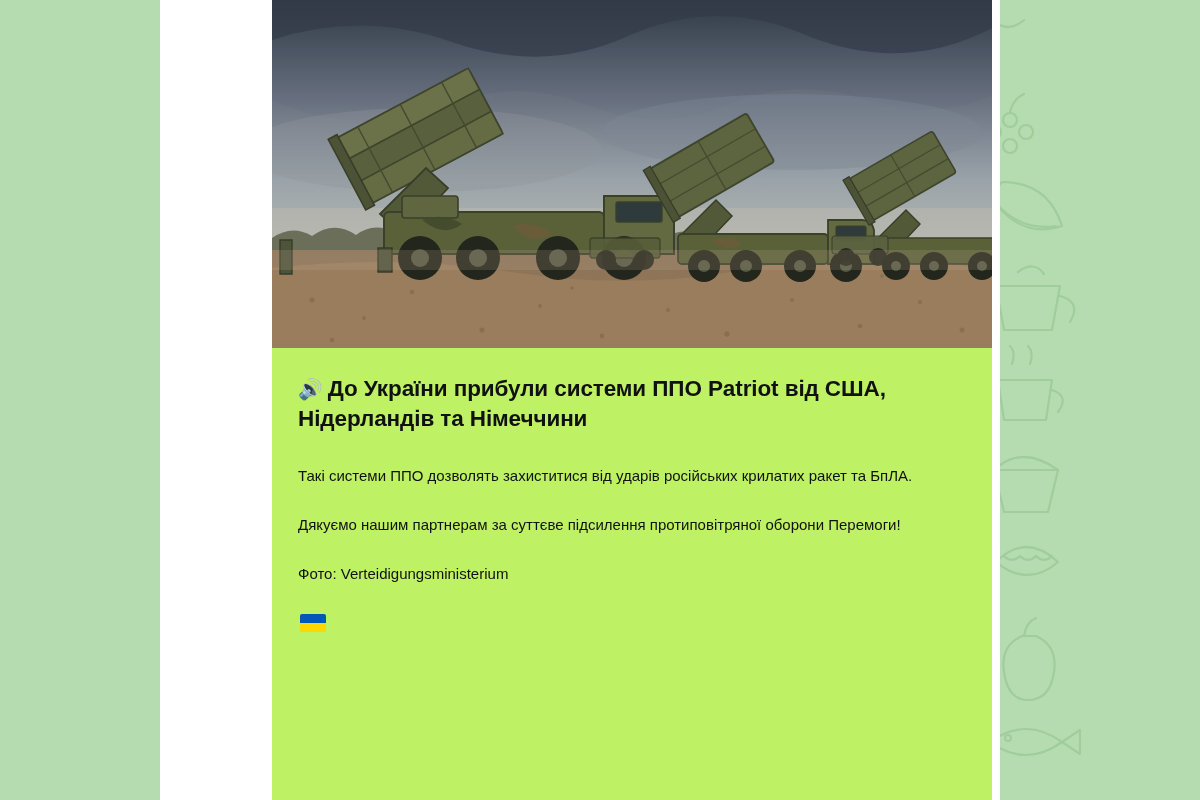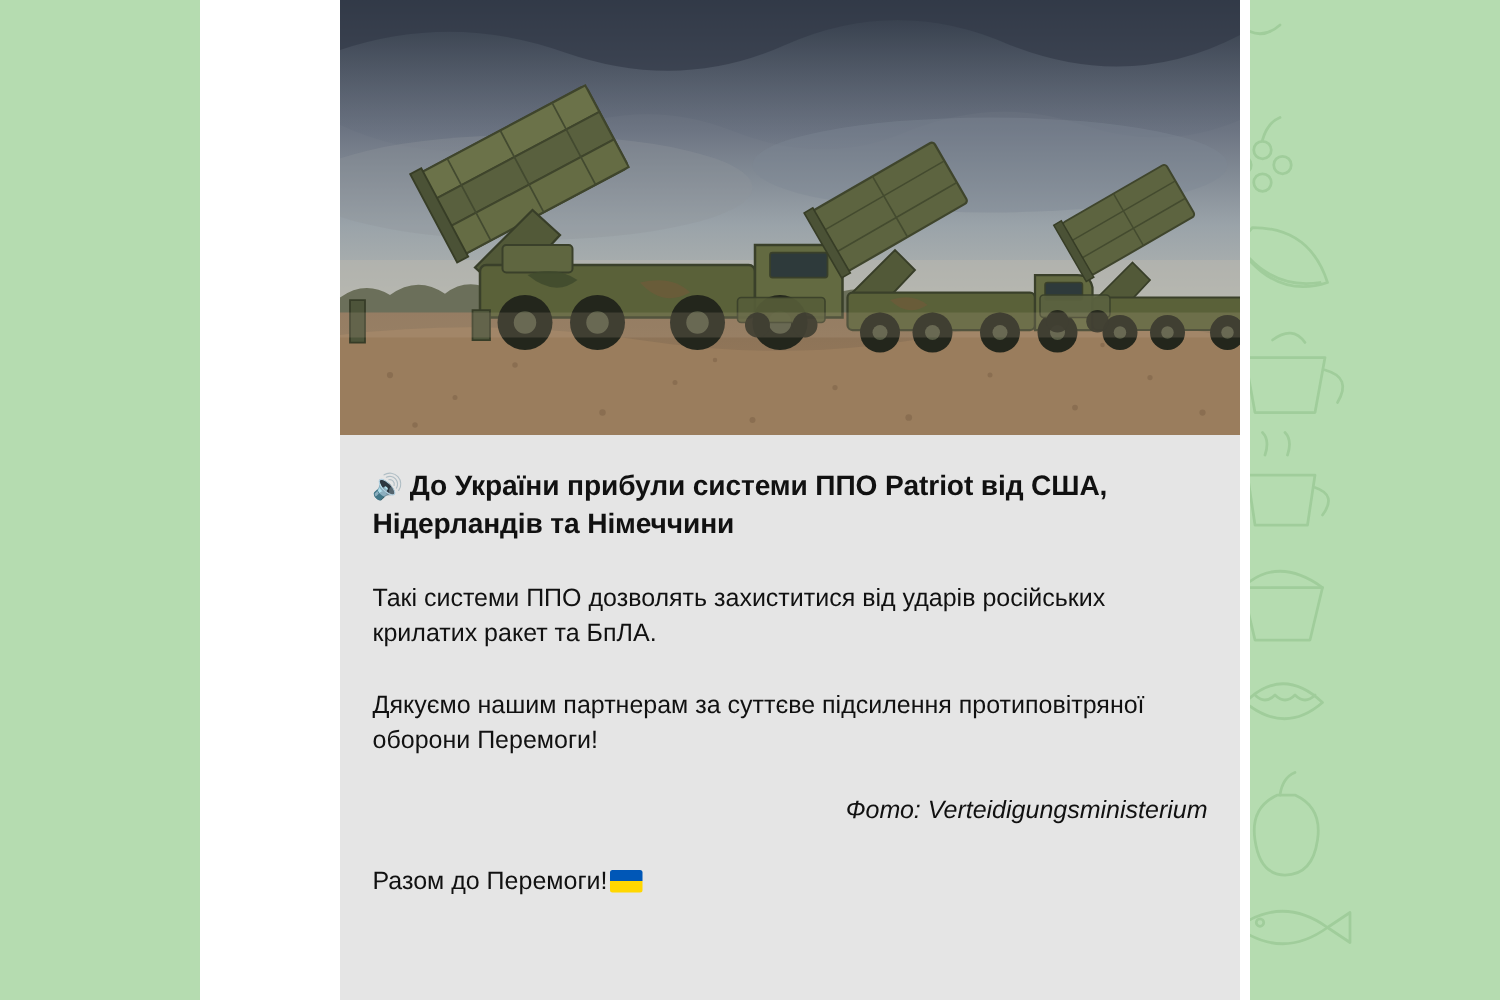--- a/index.html
+++ b/index.html
@@ -62,47 +62,45 @@
     width: 720px;
     height: 348px;
     overflow: hidden;
     background: #5a6a58;
     flex: 0 0 auto;
   }
   .post-photo svg { display: block; width: 720px; height: 348px; }
 
   .post-body {
     padding: 26px 26px 0 26px;
-    background: #e5e5e5;
+    background: #bef264;
     flex: 1 1 auto;
   }
 
   .post-headline {
     font-size: 22.5px;
     font-weight: bold;
     line-height: 1.35;
     color: #111111;
     margin: 0 0 30px 0;
     letter-spacing: -0.1px;
   }
   .megaphone {
     color: #d9443f;
     font-size: 20px;
     margin-right: 5px;
   }
 
   .post-para {
-    font-size: 20px;
+    font-size: 15px;
     line-height: 1.42;
     color: #111111;
     margin: 0 0 28px 0;
   }
   .post-para.credit {
-    font-style: italic;
-    text-align: right;
   }
   .post-para.last {
     margin-bottom: 0;
   }
   .flag-box {
     display: inline-block;
     width: 26px;
     height: 18px;
     vertical-align: -3px;
     margin-left: 2px;
@@ -320,21 +318,21 @@
     </div>
 
     <div class="post-body">
       <div class="post-headline">
         <span class="megaphone">🔊</span><span>До України прибули системи ППО Patriot від США, Нідерландів та Німеччини</span>
       </div>
 
       <p class="post-para">Такі системи ППО дозволять захиститися від ударів російських крилатих ракет та БпЛА.</p>
       <p class="post-para">Дякуємо нашим партнерам за суттєве підсилення протиповітряної оборони Перемоги!</p>
       <p class="post-para credit">Фото: Verteidigungsministerium</p>
-      <p class="post-para last"><span>Разом до Перемоги!</span><span class="flag-box"></span></p>
+      <p class="post-para last"><span class="flag-box"></span></p>
     </div>
 
   </div>
 
   <div class="gap right"></div>
 
   <div class="doodle-panel right">
     <svg class="doodle-svg" viewBox="0 0 200 800" preserveAspectRatio="xMidYMid slice">
       <g fill="none" stroke="#8fc18a" stroke-width="2.2" stroke-linecap="round" stroke-linejoin="round">
 

